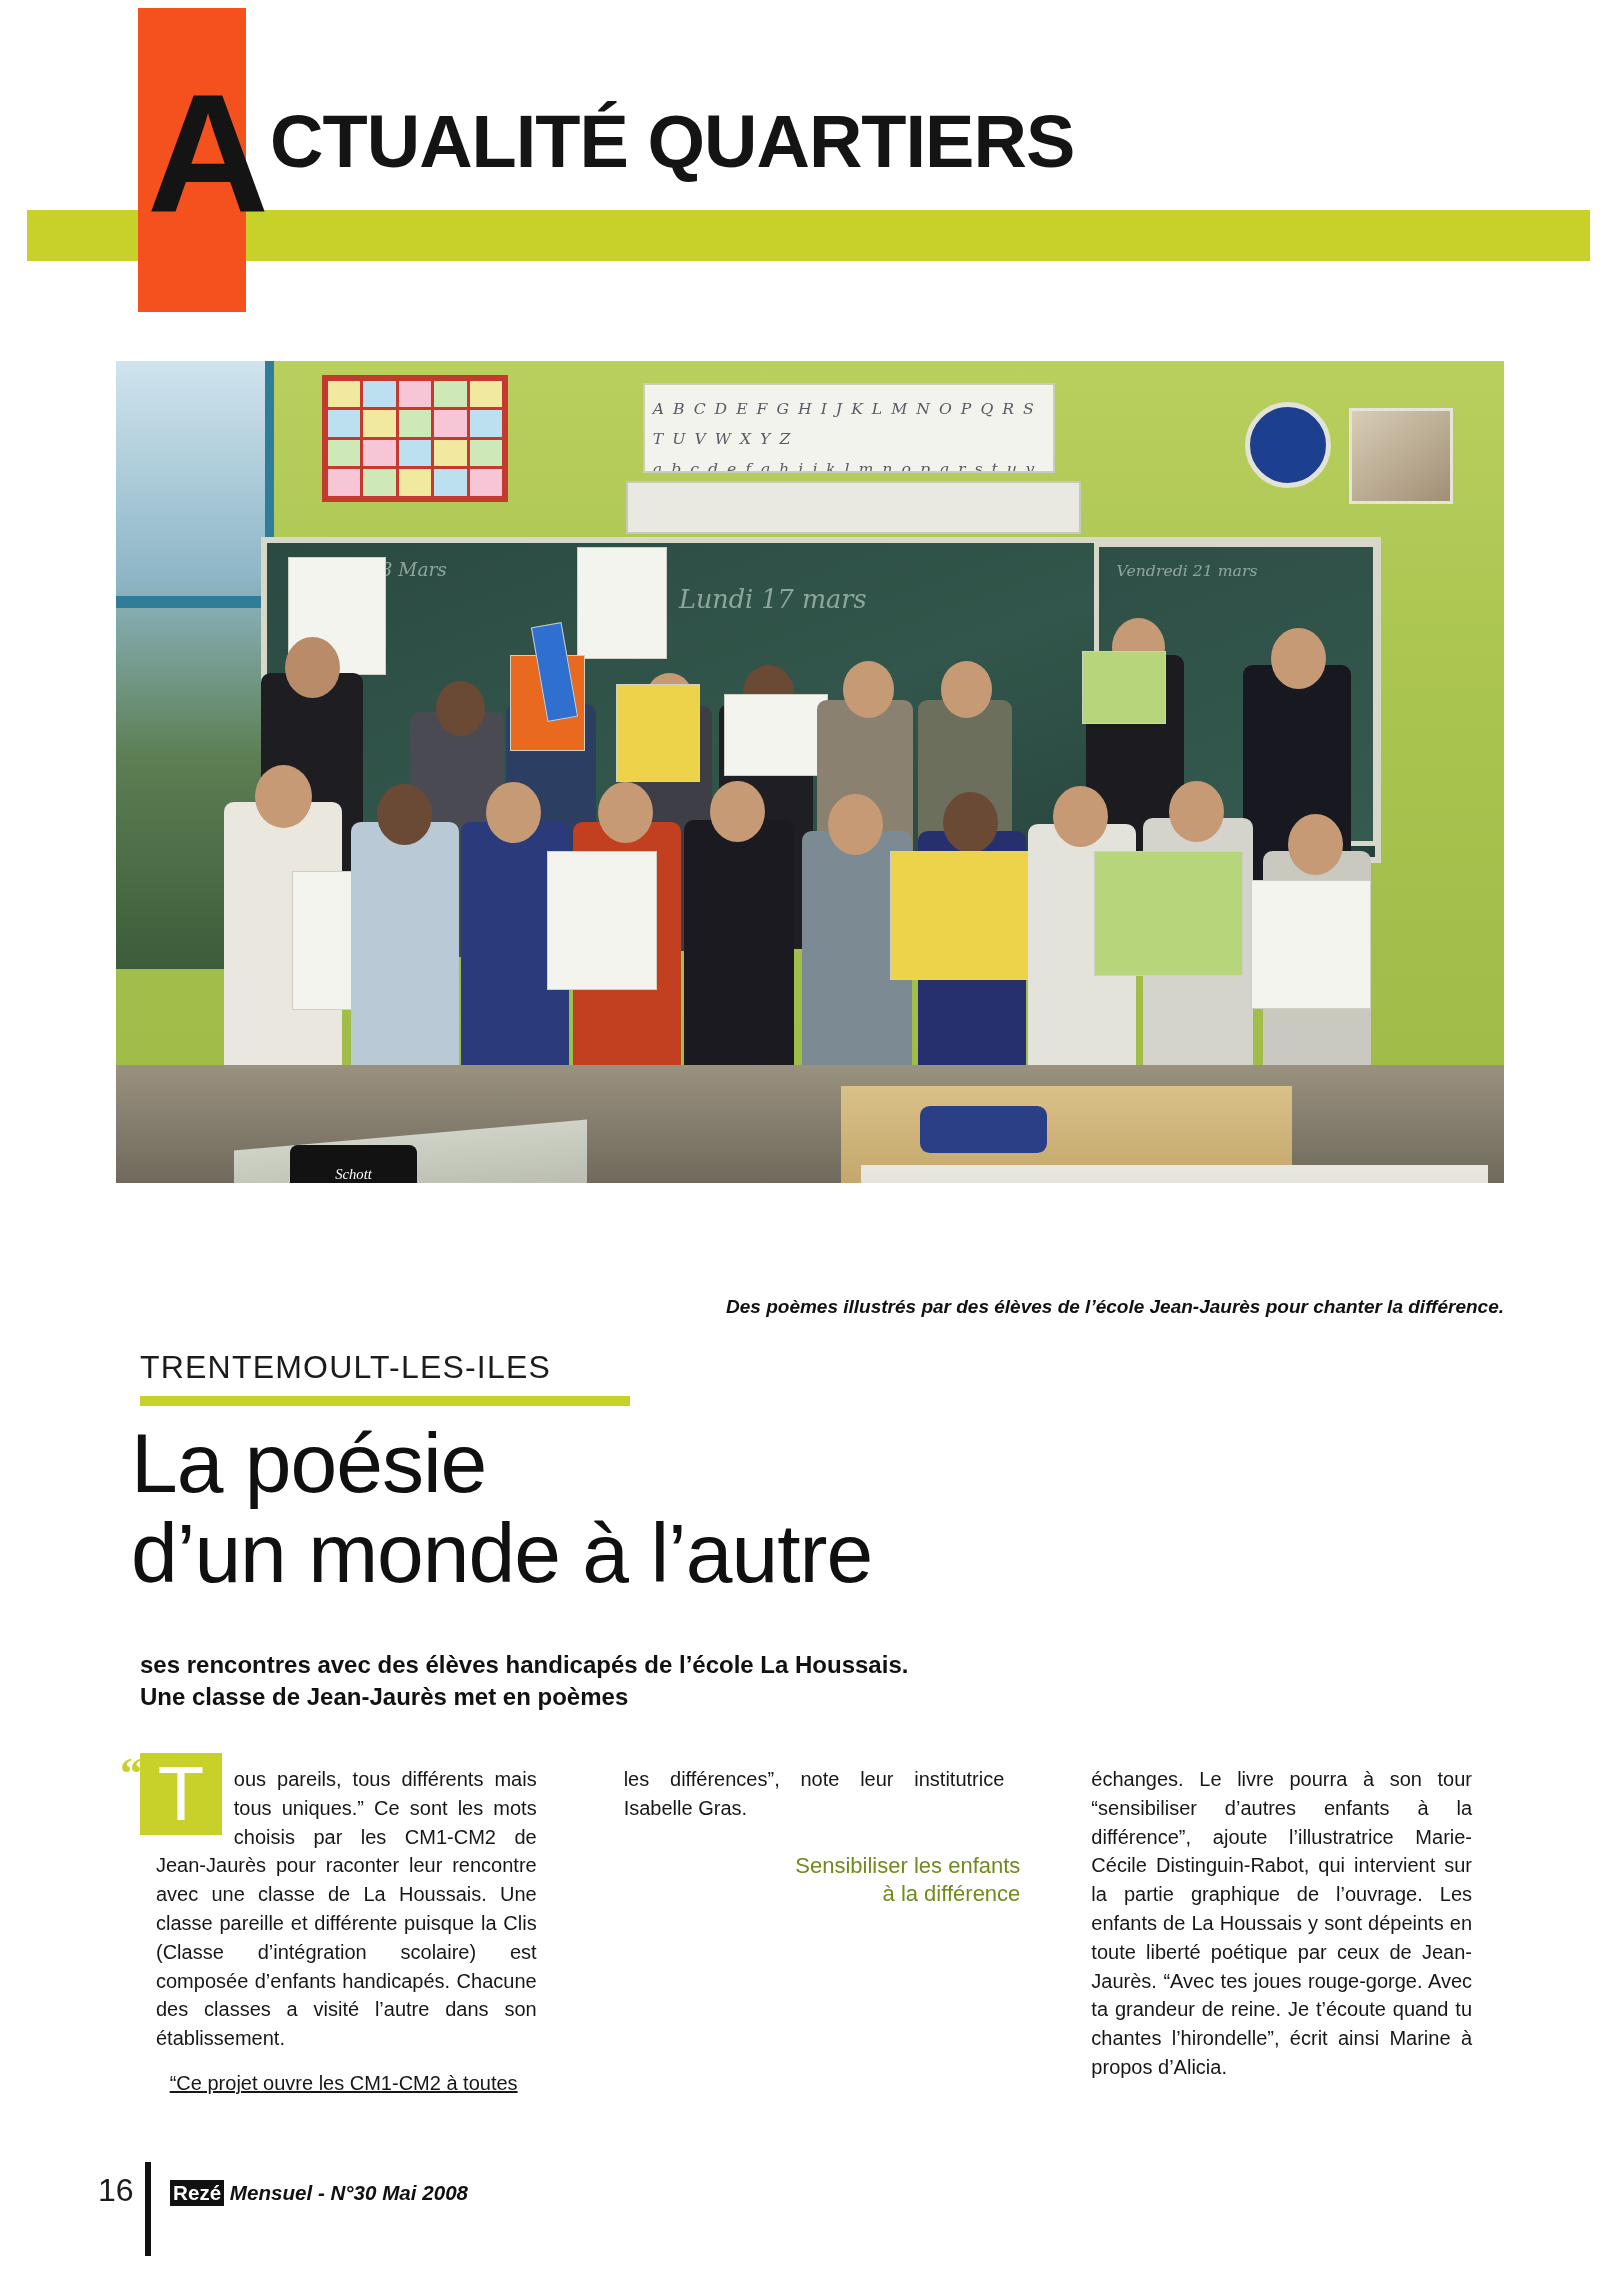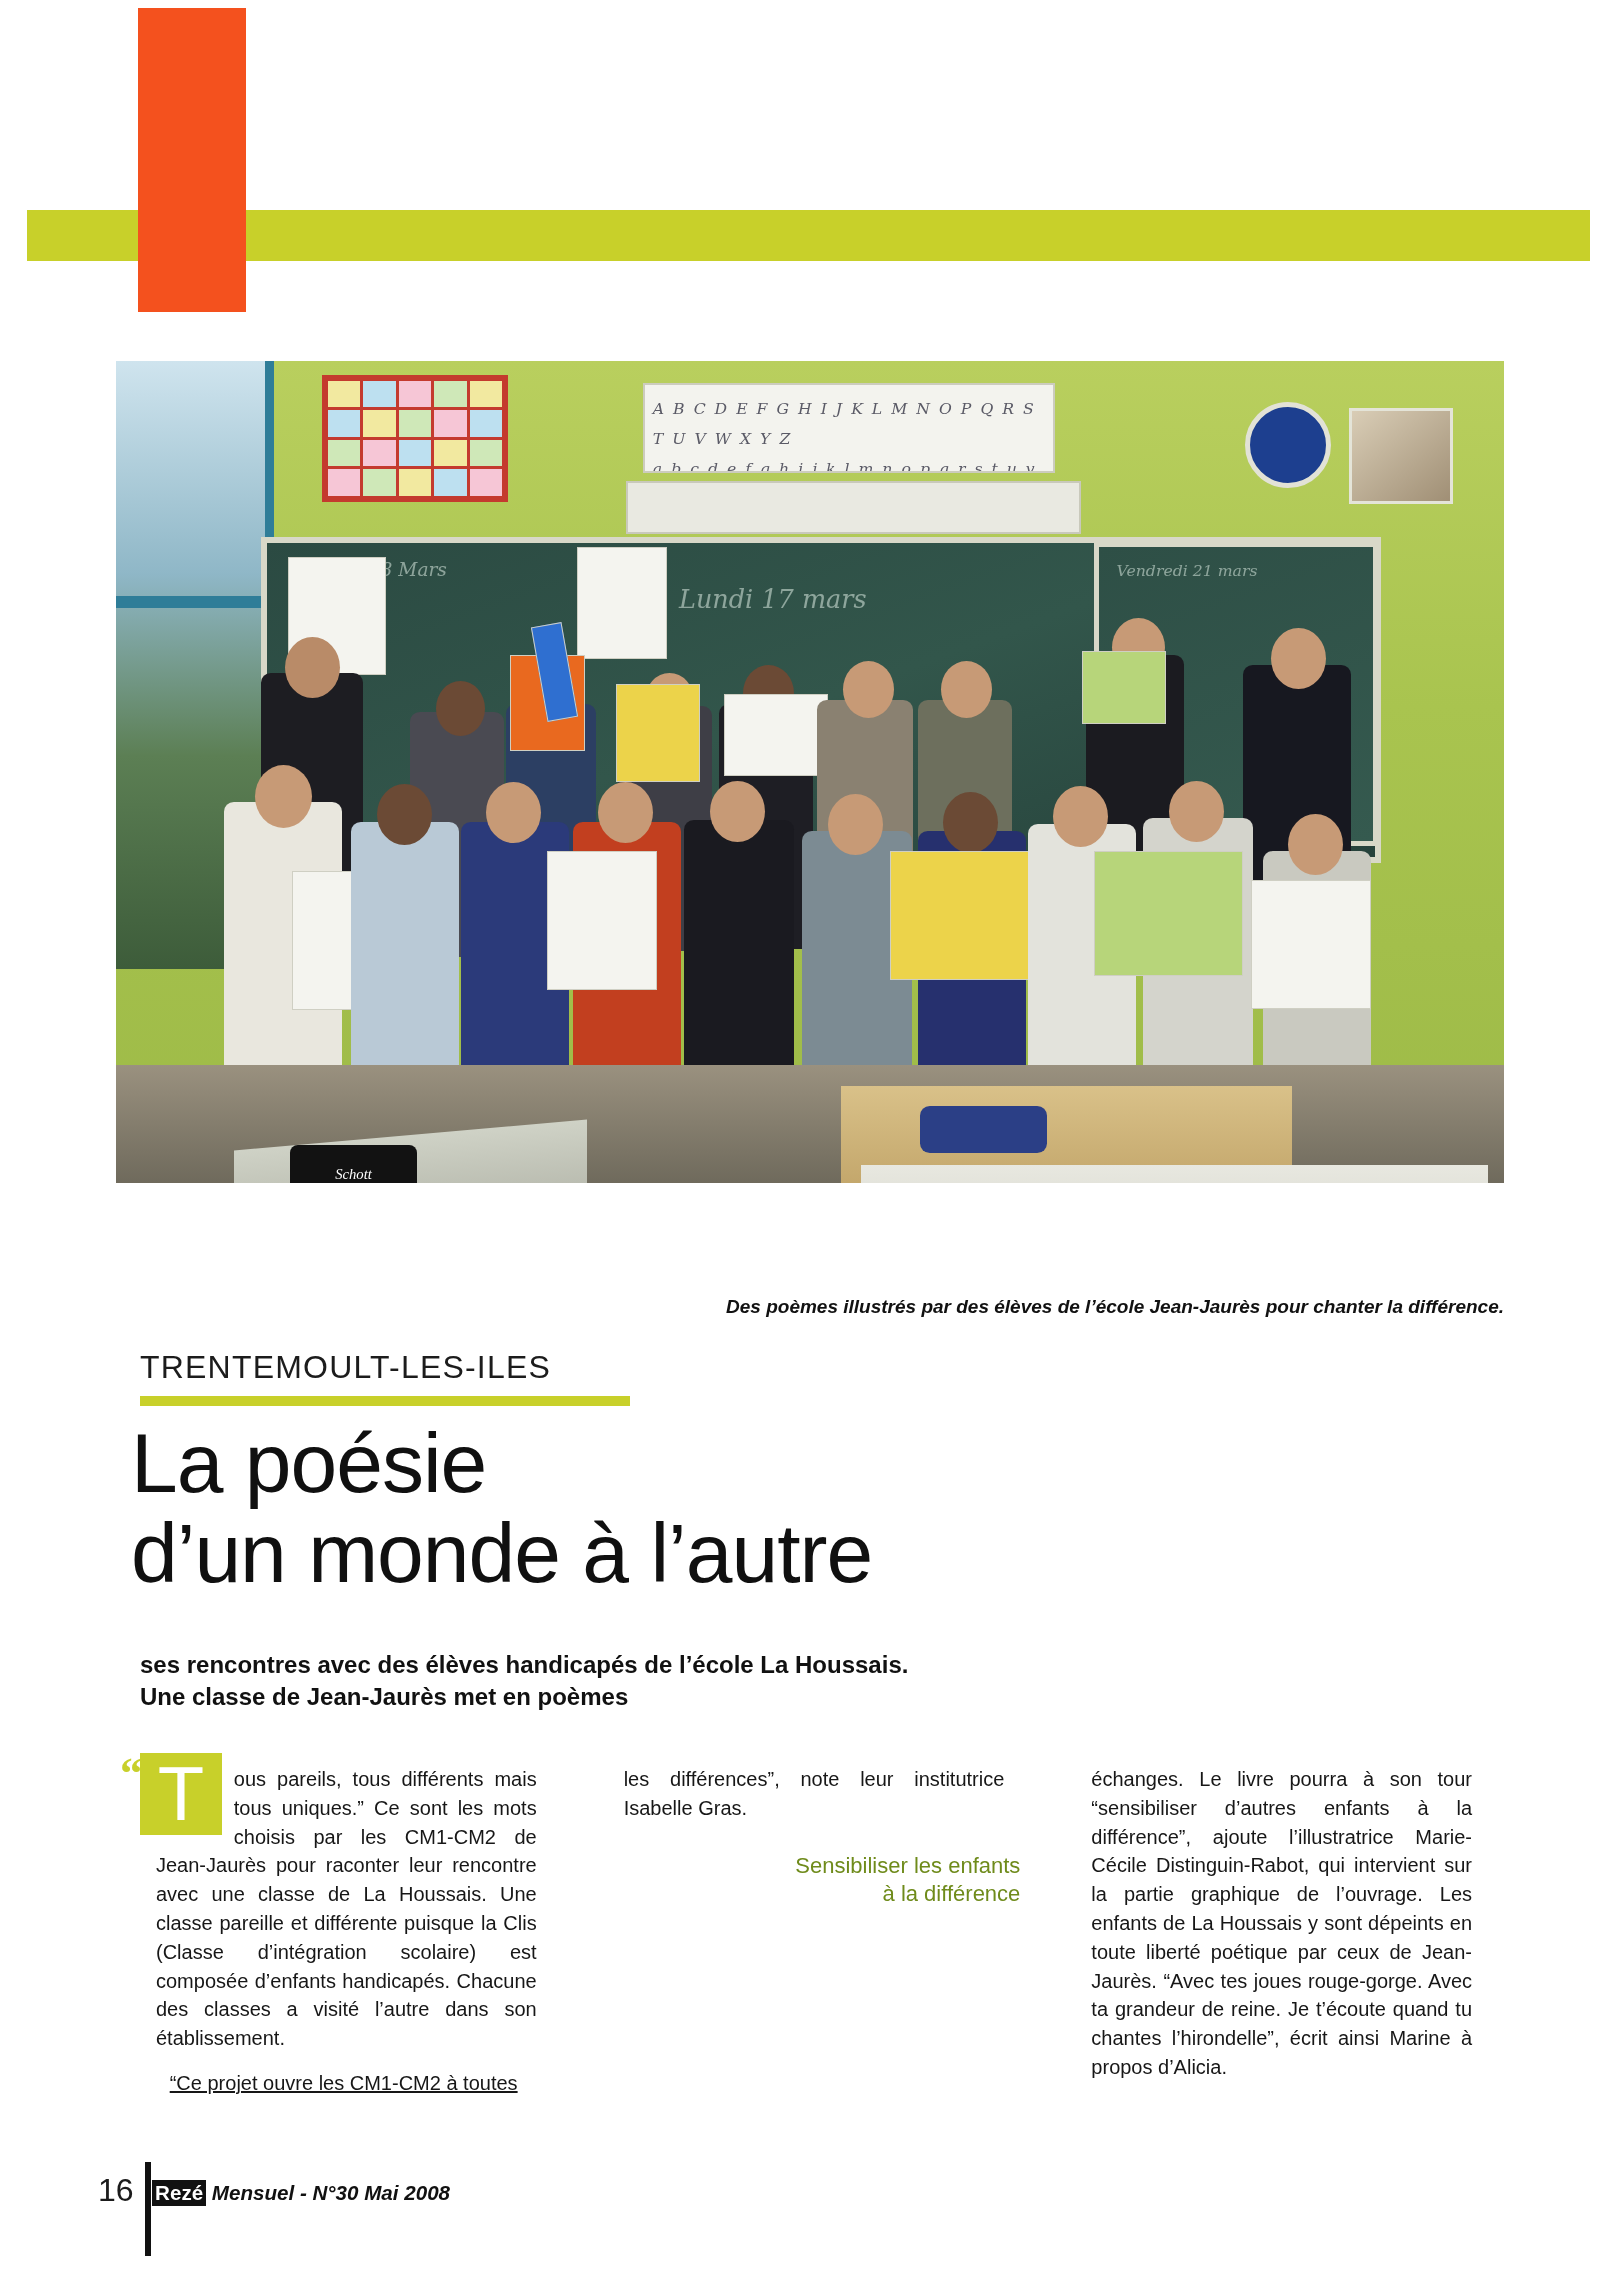--- a/index.html
+++ b/index.html
@@ -300,35 +300,36 @@
     height: 94px;
     background: #111;
   }
   .footer-text {
     font-size: 20.6px;
     font-weight: bold;
     font-style: italic;
     color: #111;
     line-height: 1;
     padding-bottom: 2px;
-    margin-left: 3px;
+    margin-left: 21px;
   }
   .footer-text .rez {
     background: #111;
     color: #fff;
     padding: 1px 2.9px 2px 2.9px;
     font-style: normal;
   }
 </style>
 </head>
 <body>
 
 <div class="masthead">
   <div class="masthead-bar"></div>
   <div class="masthead-square"></div>
+  <div class="masthead-title"><span class="dropcap-A">A</span><span>CTUALITÉ QUARTIERS</span></div>
 </div>
 
 <div class="photo-wrap">
   <div class="photo">
     <div class="ph-wall"></div>
     <div class="ph-window"></div>
 
     <div class="ph-poster">
       <div class="grid">
         <i style="background:#f2e9a0"></i>

